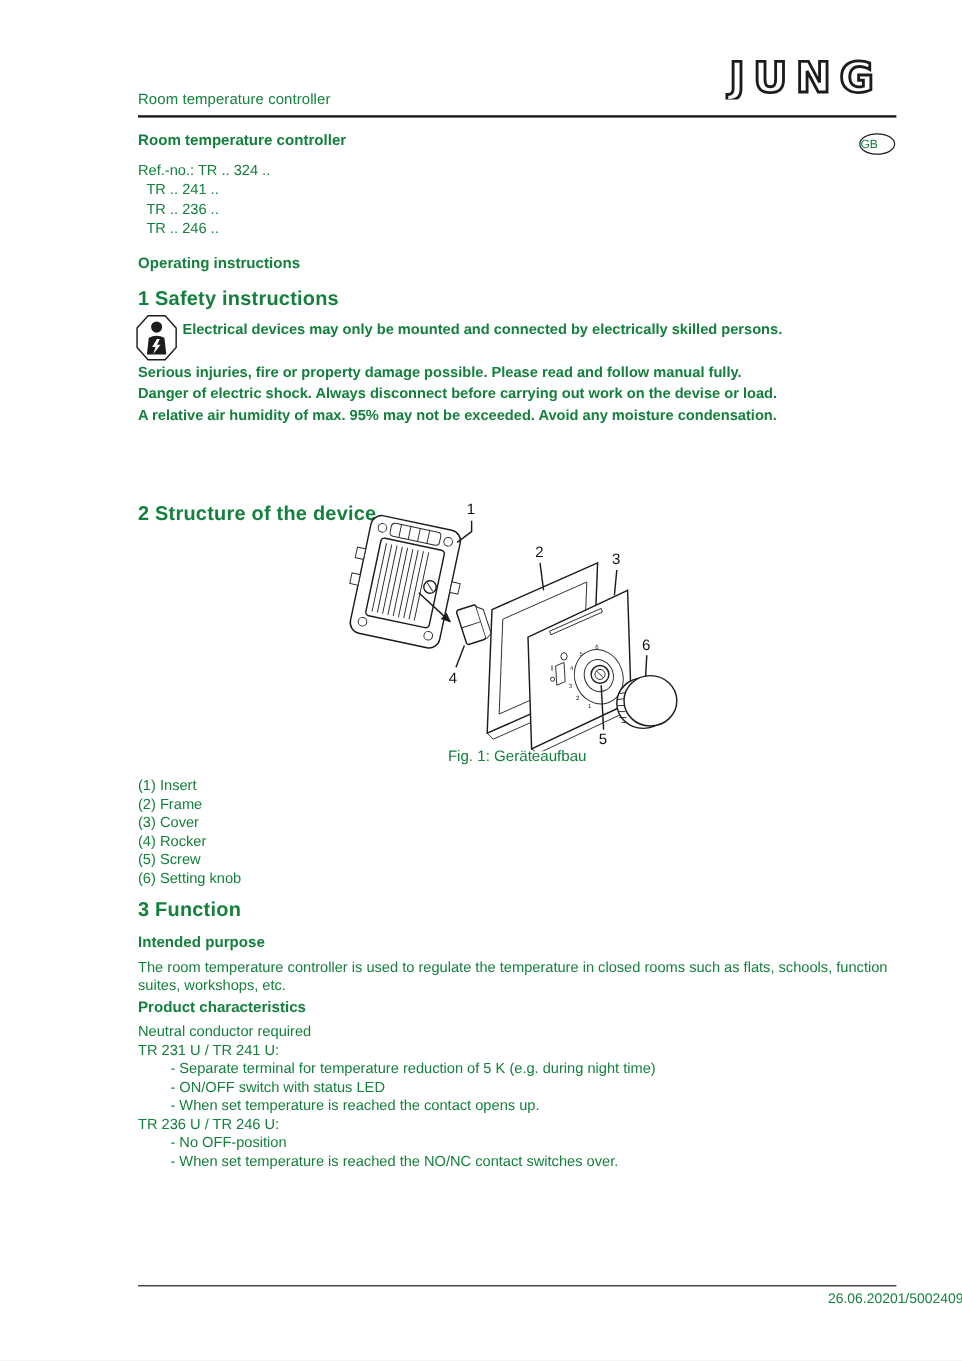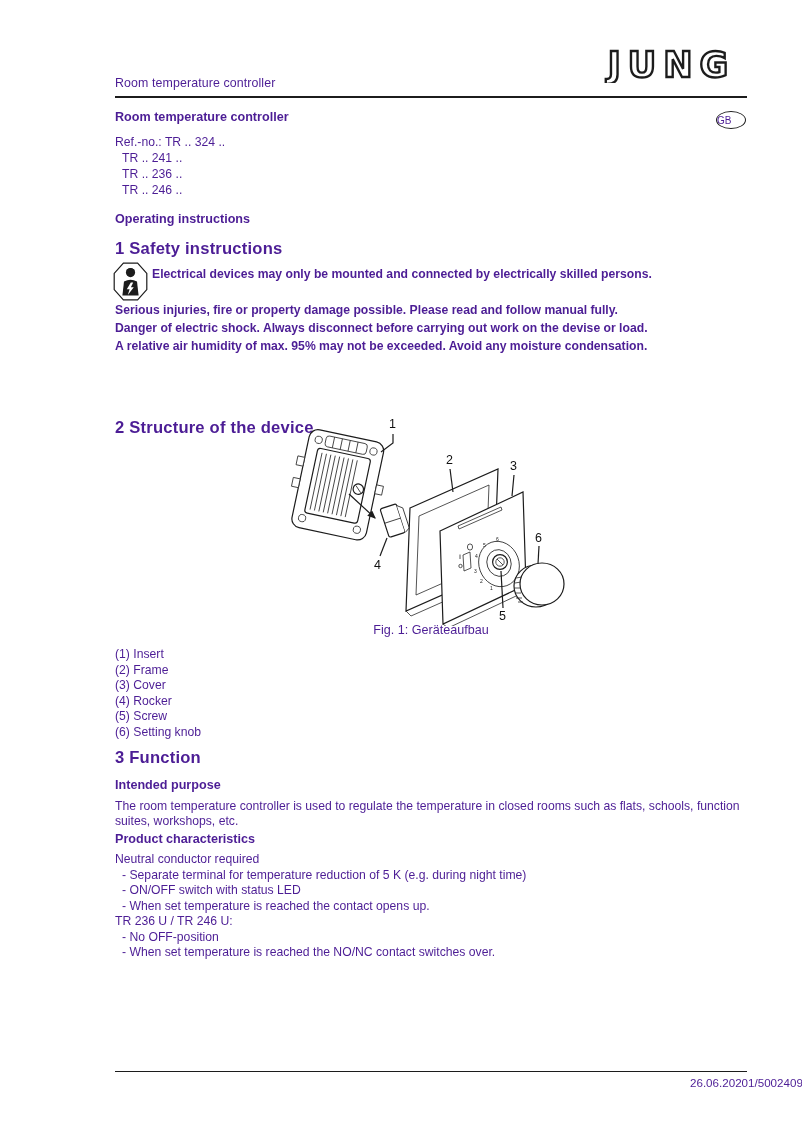--- a/index.html
+++ b/index.html
@@ -1,20 +1,20 @@
 <!DOCTYPE html>
 <html><head>
 <meta charset="utf-8">
 <style>
   html,body { margin:0; padding:0; background:#e8e8e8; }
   .page {
     position:relative; width:802px; height:1134px; margin:0 auto;
     background:#ffffff; overflow:hidden;
     font-family:"Liberation Sans","DejaVu Sans",sans-serif;
-    color:#4c1d95;
+    color:#15803d;
     -webkit-font-smoothing:antialiased;
   }
   .abs { position:absolute; }
 
   
   .running-header { left:115px; top:76px; font-size:12.4px; letter-spacing:.1px; }
   .head-rule { left:115px; width:632px; top:96px; height:0; border-top:2px solid #1c1c1c; }
   .brand-logo { left:596px; top:45px; width:151px; height:38px; }
 
   
@@ -47,21 +47,21 @@
 
   .legend { left:115px; top:647px; font-size:12.2px; line-height:15.5px; }
 
   .function-heading { left:115px; top:748px; }
   .sub-head { font-size:12.6px; font-weight:bold; }
   .intended-heading { left:115px; top:778px;text-align:right; }
   .purpose-text { left:115px; top:799px; width:644px; font-size:12.2px; line-height:15px; }
   .product-char-heading { left:115px; top:832px; }
   .characteristics { left:115px; top:852px; width:640px; font-size:12.2px; }
   .char-line { line-height:15.5px; }
-  .char-line.indent { padding-left:7px; }
+  .char-line.indent { padding-left:7px;margin-left:20px; }
 
   .foot-rule { left:115px; width:632px; top:1071px; height:0; border-top:1.8px solid #1c1c1c; }
   .doc-number { left:690px; top:1076px; font-size:11.6px; white-space:nowrap; }
 
   svg .ln { stroke:#1c1c1c; stroke-width:1.2; fill:none; }
   svg .thin { stroke:#2a2a2a; stroke-width:0.8; fill:none; }
   svg .wh { fill:#ffffff; }
   svg text.callout { font-family:"Liberation Sans",sans-serif; font-size:12.5px; fill:#111; }
   svg text.tiny { font-family:"Liberation Sans",sans-serif; font-size:5px; fill:#222; }
 </style>
@@ -201,20 +201,21 @@
     <div>(6) Setting knob</div>
   </div>
 
   <div class="abs h-main function-heading">3 Function</div>
   <div class="abs sub-head intended-heading">Intended purpose</div>
   <div class="abs purpose-text">The room temperature controller is used to regulate the temperature in closed rooms such as flats, schools, function suites, workshops, etc.</div>
   <div class="abs sub-head product-char-heading">Product characteristics</div>
 
   <div class="abs characteristics">
     <div class="char-line">Neutral conductor required</div>
+    <div class="char-line">TR 231 U / TR 241 U:</div>
     <div class="char-line indent">- Separate terminal for temperature reduction of 5 K (e.g. during night time)</div>
     <div class="char-line indent">- ON/OFF switch with status LED</div>
     <div class="char-line indent">- When set temperature is reached the contact opens up.</div>
     <div class="char-line">TR 236 U / TR 246 U:</div>
     <div class="char-line indent">- No OFF-position</div>
     <div class="char-line indent">- When set temperature is reached the NO/NC contact switches over.</div>
   </div>
 
   <div class="abs foot-rule"></div>
   <div class="abs doc-number">26.06.20201/50024091</div>

